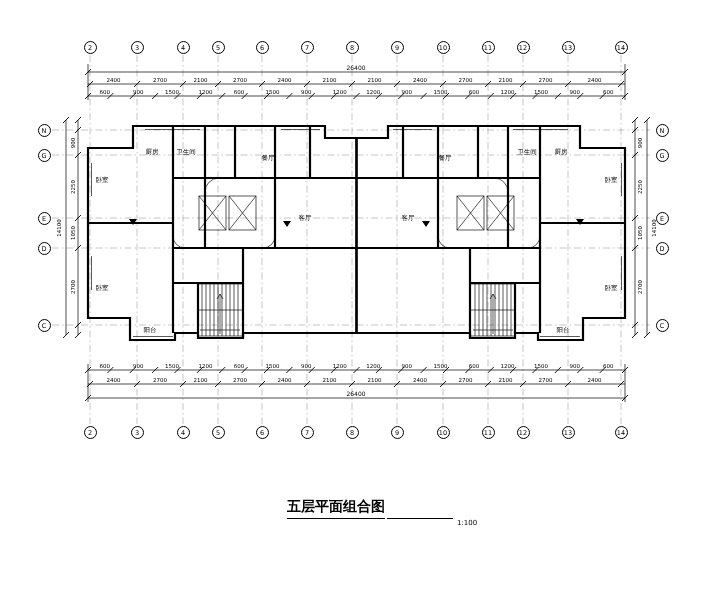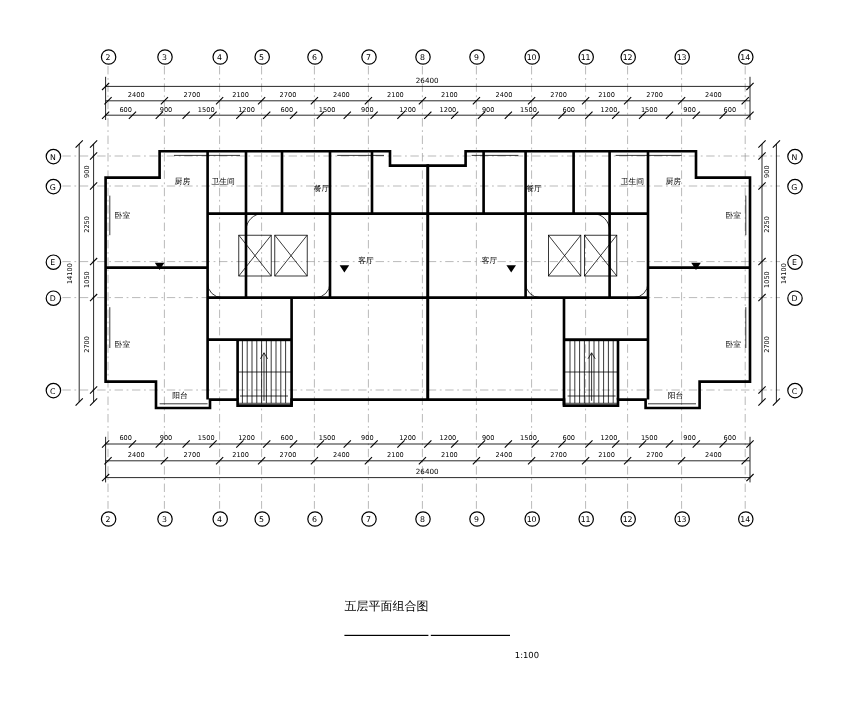--- a/index.html
+++ b/index.html
@@ -13,23 +13,23 @@
   .thin{stroke:#000;stroke-width:0.65;fill:none;}
   .bubble{position:absolute;width:13px;height:13px;border:0.9px solid #000;border-radius:50%;
           font-size:6.5px;line-height:13px;text-align:center;background:#fff;box-sizing:border-box;}
   .dim{position:absolute;font-size:5.5px;white-space:nowrap;transform:translate(-50%,-100%);}
   .dimt{position:absolute;font-size:6px;white-space:nowrap;transform:translate(-50%,-100%);}
   .dimv{position:absolute;font-size:5.5px;white-space:nowrap;transform:translate(-50%,-50%) rotate(-90deg);}
   .room{position:absolute;font-size:6.5px;white-space:nowrap;transform:translate(-50%,-50%);}
   .tri{position:absolute;width:0;height:0;border-left:4px solid transparent;
        border-right:4px solid transparent;border-top:6px solid #000;transform:translate(-50%,-50%);}
   #titleblock{position:absolute;left:287px;top:498px;display:flex;align-items:flex-end;}
-  #titleblock .title{font-weight:normal;font-size:10px;padding-bottom:17px;border-bottom:1.8px solid #000;}
+  #titleblock .title{font-weight:bold;font-size:14px;padding-bottom:2px;border-bottom:1.8px solid #000;}
   #titleblock .rule{display:inline-block;width:66px;height:12px;border-bottom:1px solid #000;margin-left:2px;}
-  #titleblock .scale{font-size:7px;margin-left:4px;position:relative;top:20px;}
+  #titleblock .scale{font-size:7px;margin-left:4px;position:relative;top:8px;}
 </style>
 </head>
 <body>
 
 <div id="sheet">
 
   <svg id="bg" width="701" height="603" viewBox="0 0 701 603">
       <line x1="90" y1="55" x2="90" y2="424" class="g"></line>
       <line x1="137" y1="55" x2="137" y2="424" class="g"></line>
       <line x1="183" y1="55" x2="183" y2="424" class="g"></line>

